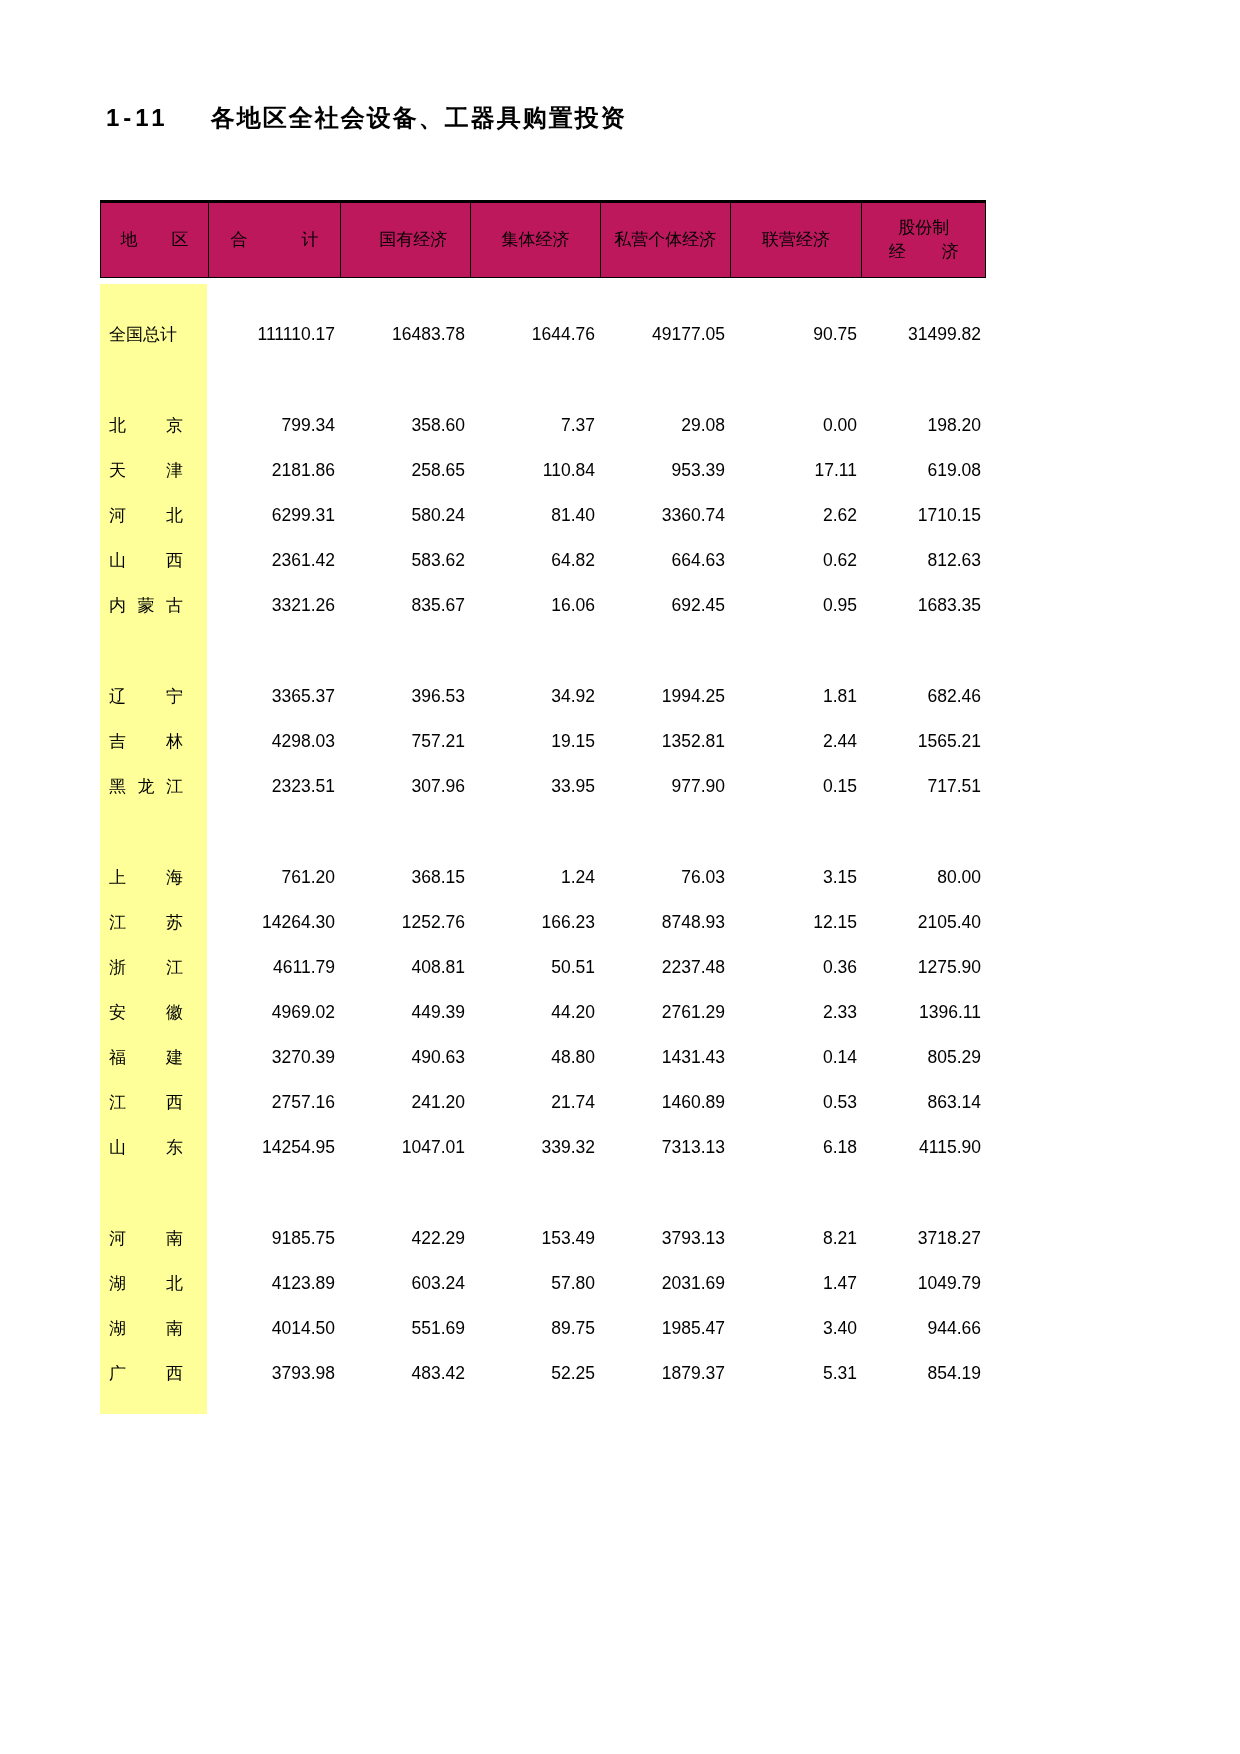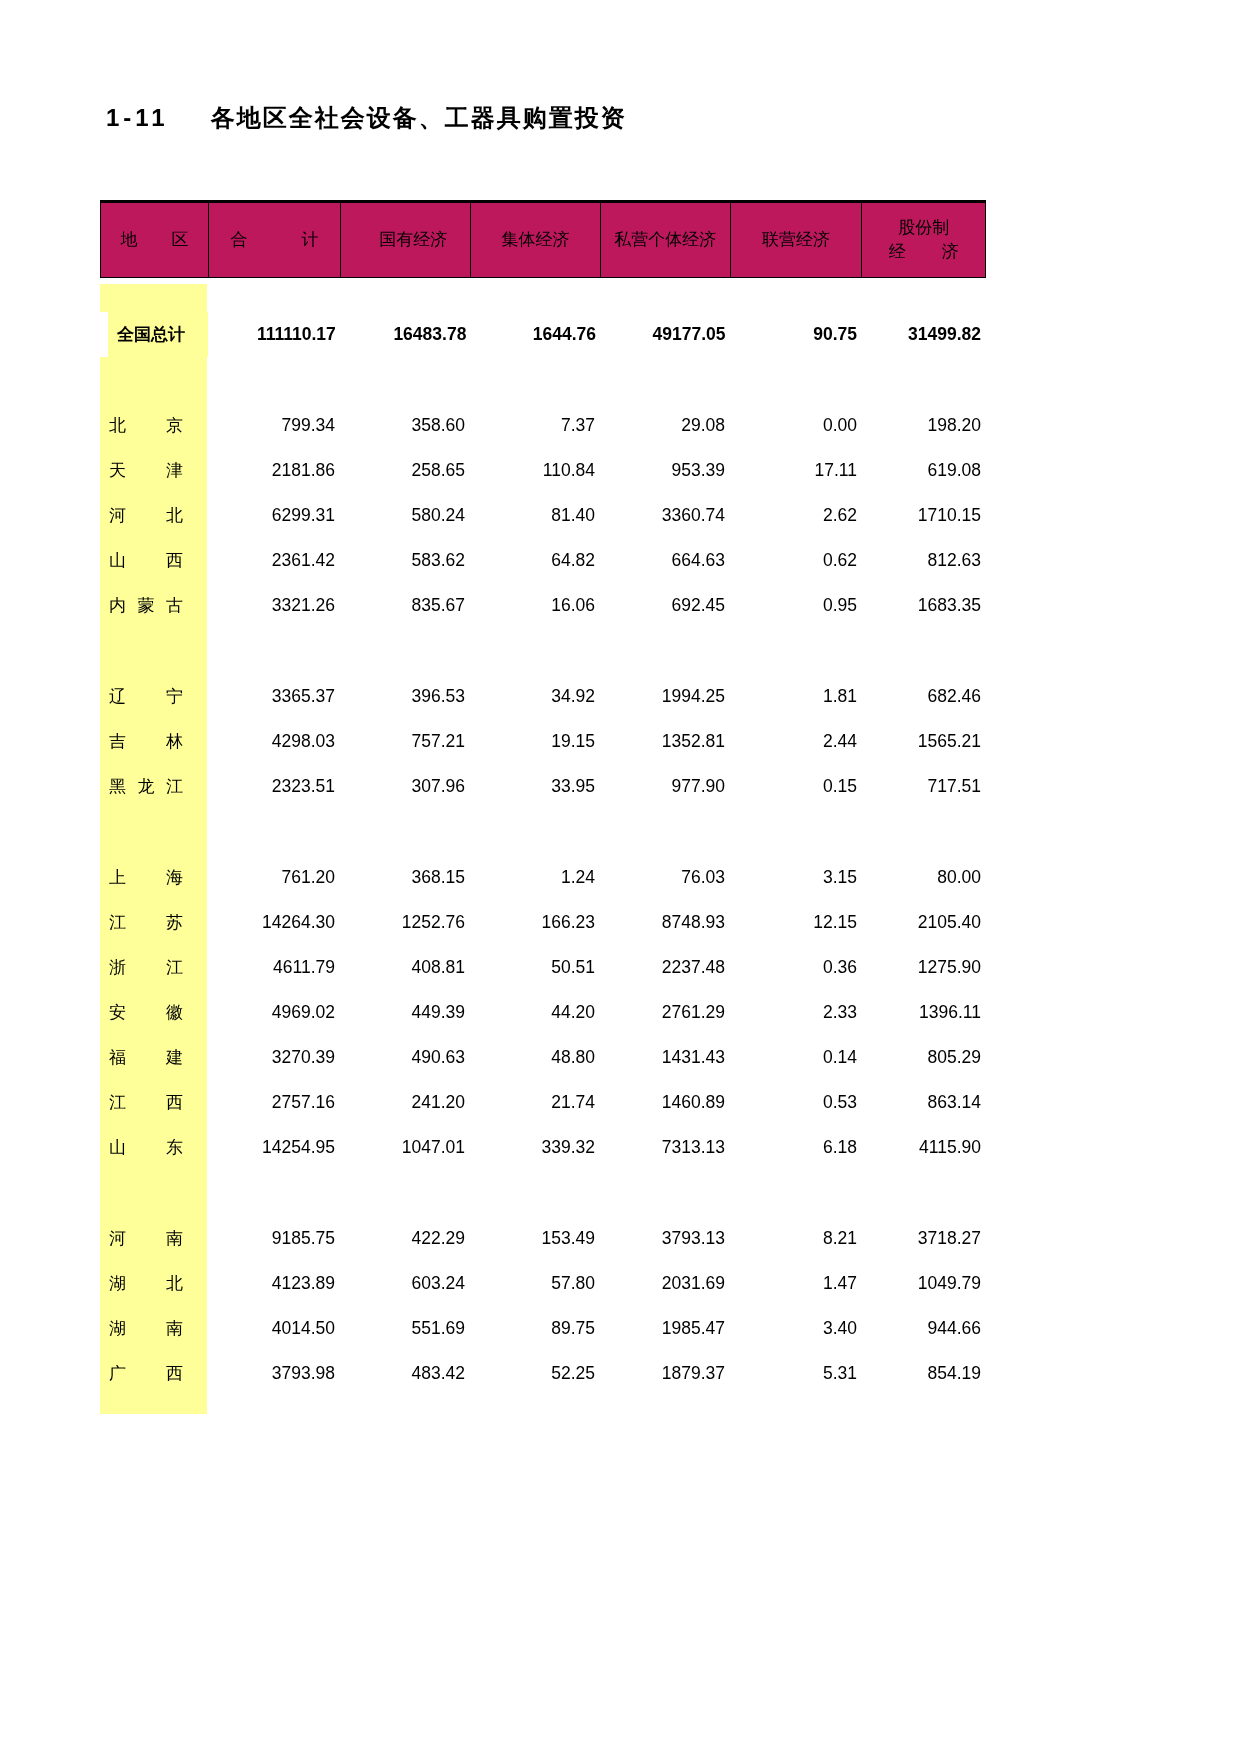--- a/index.html
+++ b/index.html
@@ -42,21 +42,21 @@
   .tbody { margin-top:6px; }
   .row { display:flex; height:45px; }
   .cell.region {
     background:#ffff99; display:flex; align-items:center;
     padding-left:9px; font-size:17px;
   }
   .cell.num {
     display:flex; align-items:center; justify-content:flex-end;
     padding-right:5px; font-size:17.5px;
   }
-  .row.bold .cell { font-weight:bold;margin-left:8px; }
+  .row.bold .cell { font-weight:normal; }
 </style>
 </head>
 <body>
 
 <div class="page">
 
   <div class="title">
     <span class="title-index">1-11</span><span class="title-text">各地区全社会设备、工器具购置投资</span>
   </div>
 

